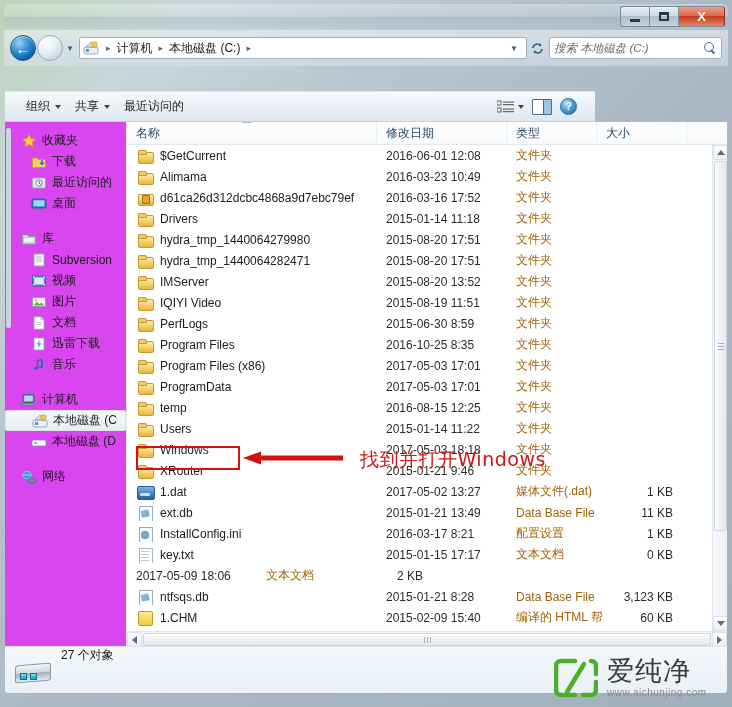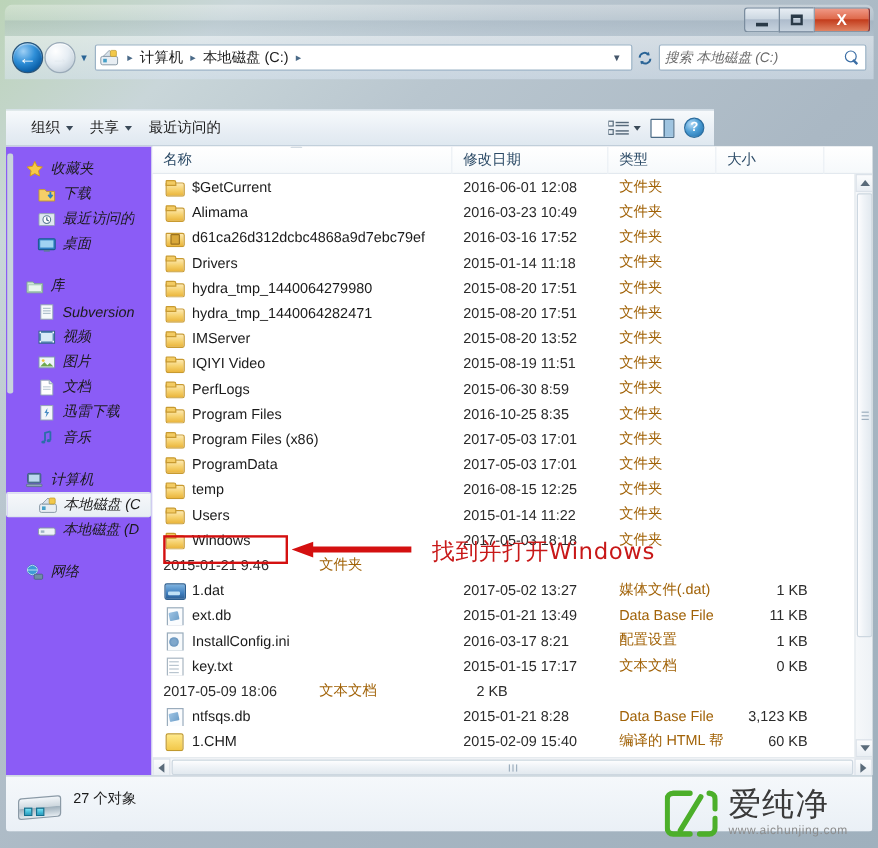--- a/index.html
+++ b/index.html
@@ -166,21 +166,21 @@
   }
 
   
   #cmdbar {
     position: absolute; left: 1px; top: 87px;
     width: 590px; height: 31px;
     background: linear-gradient(180deg, #f7fafc 0%, #e9eff5 55%, #dfe8f0 100%);
     border-top: 1px solid #dbe5ee;
     border-bottom: 1px solid #c3d0dc;
     display: flex; align-items: center;
-    padding: 0 4px 0 14px;
+    padding: 0 14px 0 14px;
   }
   .cmditem {
     font-size: 12px; color: #1b1b1b;
     padding: 4px 7px;
     white-space: nowrap;
     display: flex; align-items: center; gap: 5px;
   }
   .caret-dn {
     width: 0; height: 0;
     border-left: 3.5px solid transparent;
@@ -217,26 +217,25 @@
     position: absolute; left: 1px; top: 118px;
     width: 722px; height: 524px;
     background: #fff;
     display: flex;
     overflow: hidden;
   }
 
   
   #sidebar {
     width: 122px; flex: 0 0 auto; height: 100%;
-    background: #8b5cf6;
+    background: #d946ef;
     border-right: 1px solid #e2e8ee;
     position: relative;
     overflow: hidden;
     padding-top: 8px;
-    font-style: italic;
   }
   #sb-scroll {
     position: absolute; left: 1px; top: 0; bottom: 0; width: 5px;
     background: transparent;
   }
   #sb-scroll .thumb {
     position: absolute; left: 0; top: 6px; width: 5px; height: 200px;
     background: #c9d4dd; border-radius: 2px;
   }
   .sb-group { margin-bottom: 2px; }
@@ -488,21 +487,21 @@
   #drive-ico .led1, #drive-ico .led2 {
     position: absolute; top: 17px; width: 7px; height: 7px;
     background: linear-gradient(180deg, #79e3f5 0%, #1f9ec2 100%);
     border: 1px solid #10708f;
   }
   #drive-ico .led1 { left: 7px; }
   #drive-ico .led2 { left: 17px; }
   #statustext {
     font-size: 12px; color: #1b1b1b;
     align-self: flex-start;
-    margin-top: 10px;
+    margin-top: 0;
   }
 
   
   #anno-box {
     position: absolute;
     left: 136px; top: 446px;
     width: 104px; height: 24px;
     border: 2.5px solid #d41010;
     background: transparent;
     pointer-events: none;
@@ -988,20 +987,24 @@
           <div class="cell-name">
             <span class="fico ic-folder"></span>
             <span>Windows</span>
           </div>
           <div class="cell-date">2017-05-03 18:18</div>
           <div class="cell-type">文件夹</div>
           <div class="cell-size"></div>
         </div>
 
         <div class="row">
+          <div class="cell-name">
+            <span class="fico ic-folder"></span>
+            <span>XRouter</span>
+          </div>
           <div class="cell-date">2015-01-21 9:46</div>
           <div class="cell-type">文件夹</div>
           <div class="cell-size"></div>
         </div>
 
         <div class="row">
           <div class="cell-name">
             <span class="fico ic-media"></span>
             <span>1.dat</span>
           </div>

